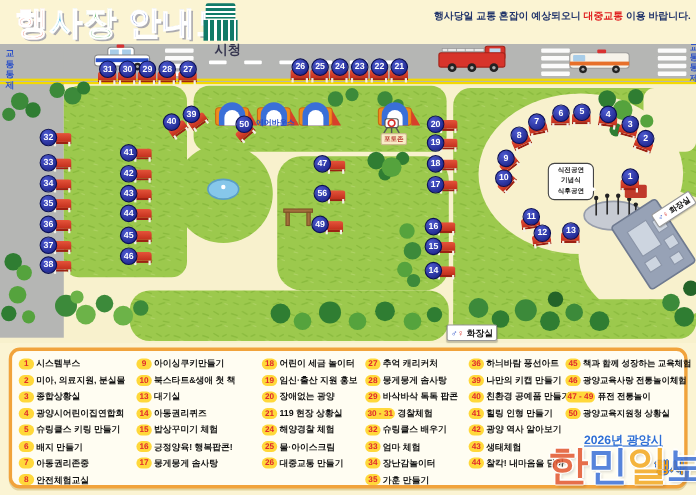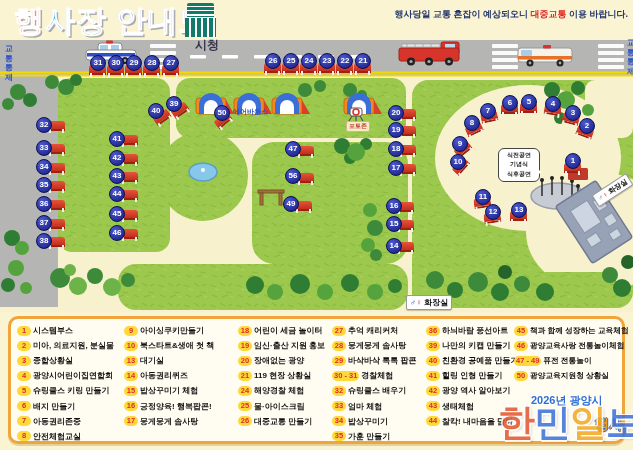--- a/index.html
+++ b/index.html
@@ -51,21 +51,21 @@
   .legend{position:absolute;left:8px;top:316px;width:611px;height:122px;background:#fffdf2;
           border:3px solid #f1a33c;border-radius:10px;box-shadow:0 2px 0 rgba(180,150,60,.35);z-index:10;}
   .lcol{position:absolute;top:4px;}
   .li{display:flex;align-items:center;gap:2px;height:15.1px;}
   .ln{background:#ffd83a;color:#e02a2c;font-weight:bold;font-size:7.5px;border-radius:8px;
       min-width:10px;padding:0 2px;text-align:center;height:10px;line-height:10px;flex:0 0 auto;}
   .lt{font-size:8px;font-weight:bold;color:#111;white-space:nowrap;}
   .lcol6 .lt{font-size:7.7px;}
   
   .footer-year{position:absolute;left:531px;top:393px;font-size:11px;font-weight:800;color:#2e6fd6;
-               text-shadow:1px 1px 0 #ffffff;z-index:22;}
+               text-shadow:1px 1px 0 #ffffff;z-index:22;text-decoration:underline;}
   .footer-partial{position:absolute;left:595px;top:416px;font-size:14px;font-weight:800;color:#f6a21c;
                   text-shadow:-1px 0 0 #2e6fd6,1px 0 0 #2e6fd6,0 -1px 0 #2e6fd6,0 1px 0 #2e6fd6;z-index:24;}
   .watermark{position:absolute;left:498px;top:398px;font-size:37px;font-weight:800;z-index:30;
              opacity:.85;display:flex;letter-spacing:-1px;}
   .watermark span{text-shadow:-1.5px 0 0 #fff,1.5px 0 0 #fff,0 -1.5px 0 #fff,0 1.5px 0 #fff,2px 2px 3px rgba(0,0,0,.2);}
 </style>
 </head>
 <body>
 
 <div class="page">
@@ -759,21 +759,21 @@
           <div class="li">
             <span class="ln">32</span>
             <span class="lt">슈링클스 배우기</span>
           </div>
           <div class="li">
             <span class="ln">33</span>
             <span class="lt">엄마 체험</span>
           </div>
           <div class="li">
             <span class="ln">34</span>
-            <span class="lt">밥상꾸미기</span>
+            <span class="lt">장난감놀이터</span>
           </div>
           <div class="li">
             <span class="ln">35</span>
             <span class="lt">가훈 만들기</span>
           </div>
         </div>
         <div class="lcol" style="left: 415px;">
           <div class="li">
             <span class="ln">36</span>
             <span class="lt">하늬바람 풍선아트</span>

